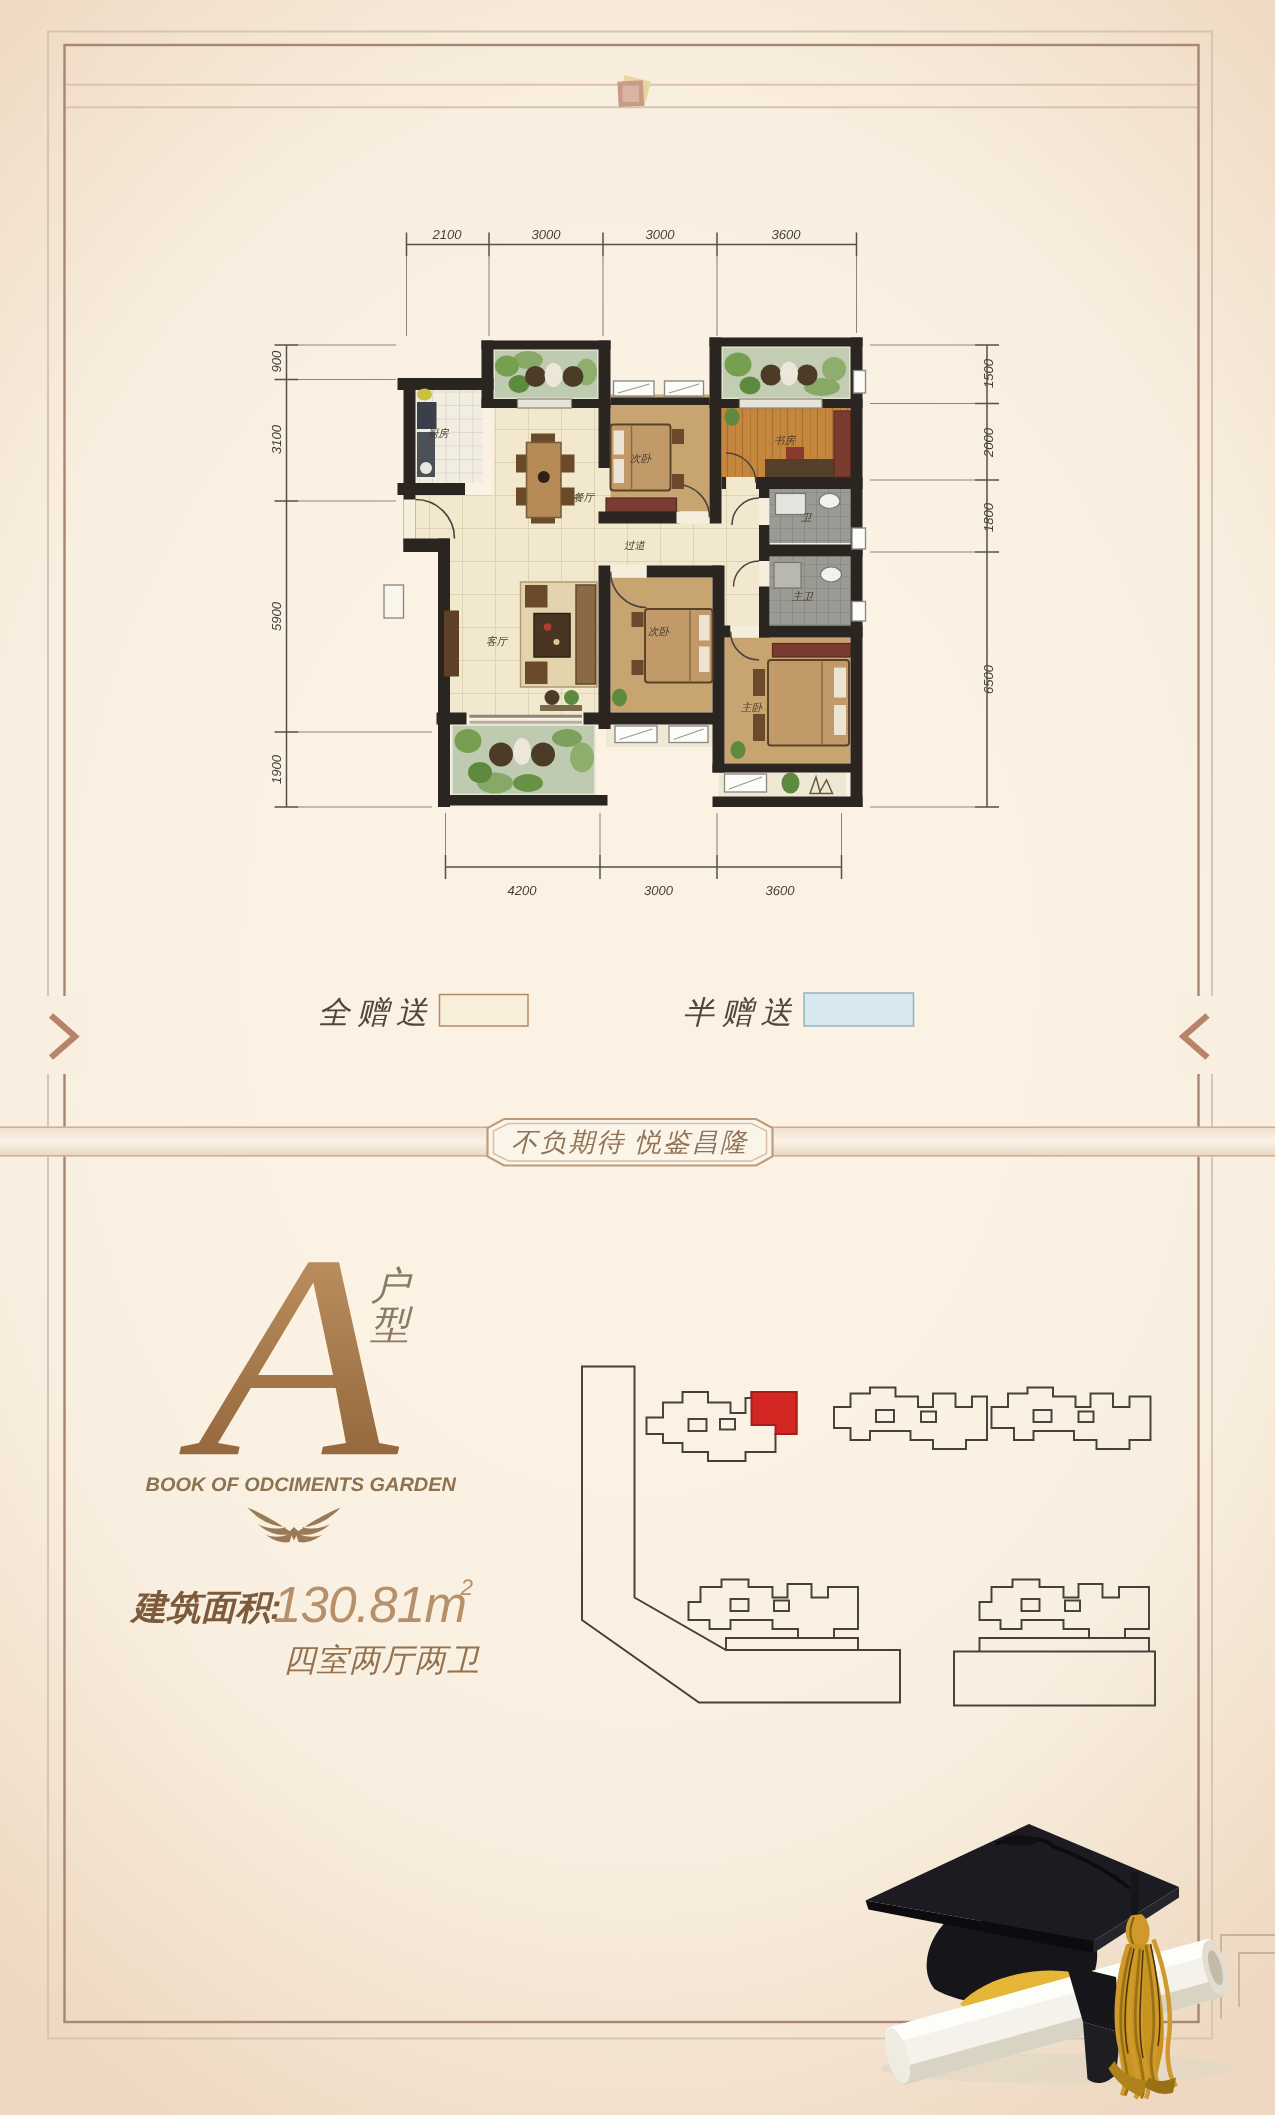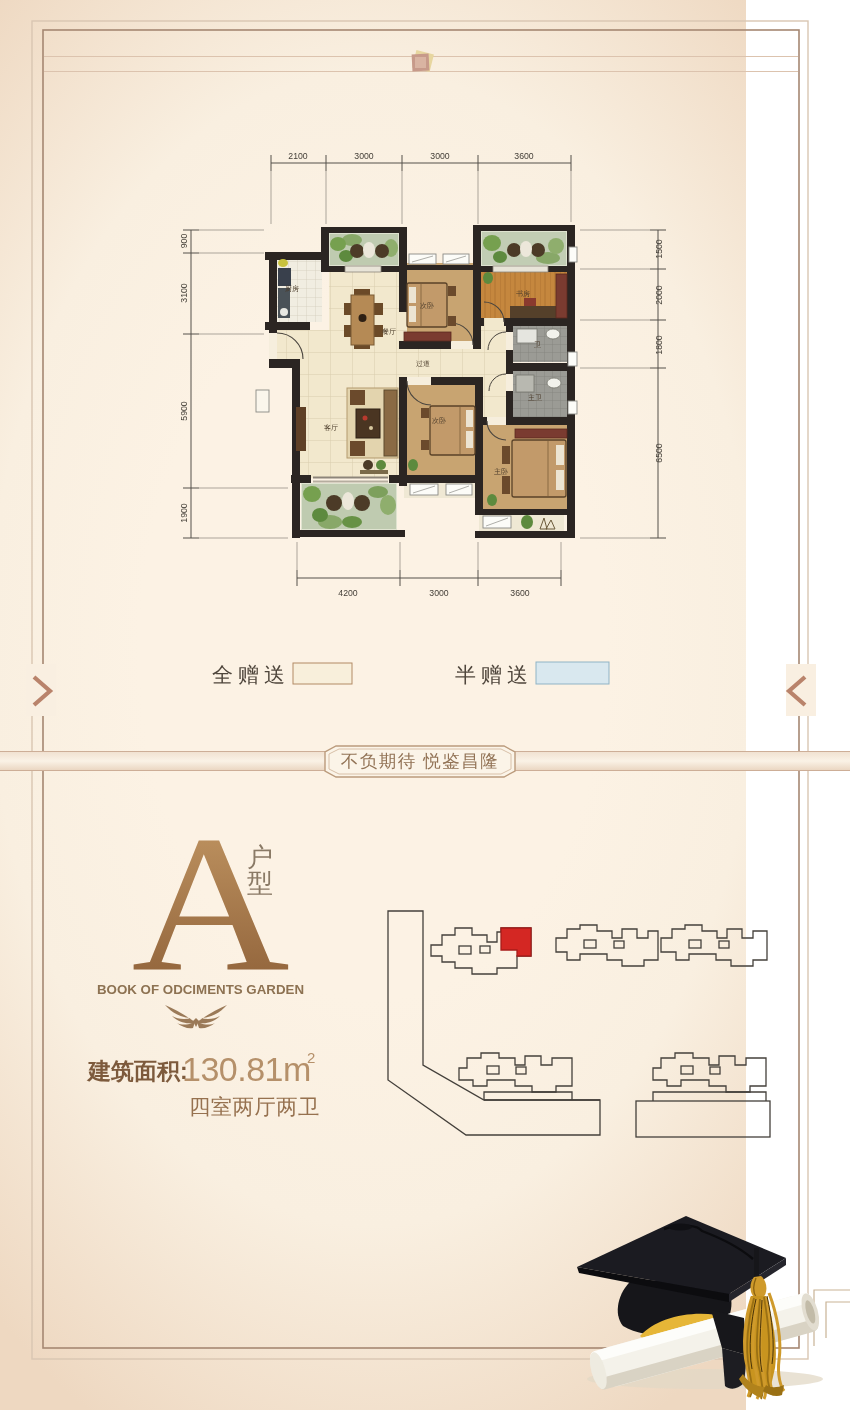--- a/index.html
+++ b/index.html
@@ -1,19 +1,19 @@
 <!DOCTYPE html>
 <html><head>
 <meta charset="utf-8">
 <style>
 html,body{margin:0;padding:0;}
 body{width:850px;height:1410px;overflow:hidden;font-family:"Liberation Sans",sans-serif;}
-#page{position:relative;width:746px;height:1410px;
+#page{position:relative;width:850px;height:1410px;
 background:
-radial-gradient(ellipse 78% 62% at 50% 46%, #fcf2e4 40%, #f9efe0 66%, #eed8c1 100%);}
+radial-gradient(ellipse 78% 62% at 50% 46%, #fcf2e4 40%, #f9efe0 66%, #eed8c1 100%); font-style: italic;}
 svg{position:absolute;left:0;top:0;}
 </style>
 </head>
 <body>
 <div id="page">
 <svg width="850" height="1410" viewBox="0 0 850 1410">
 <defs>
 <linearGradient id="agrad" x1="0" y1="0" x2="0" y2="1">
 <stop offset="0" stop-color="#c59a66"></stop>
           <stop offset="1" stop-color="#8a5c35"></stop>

